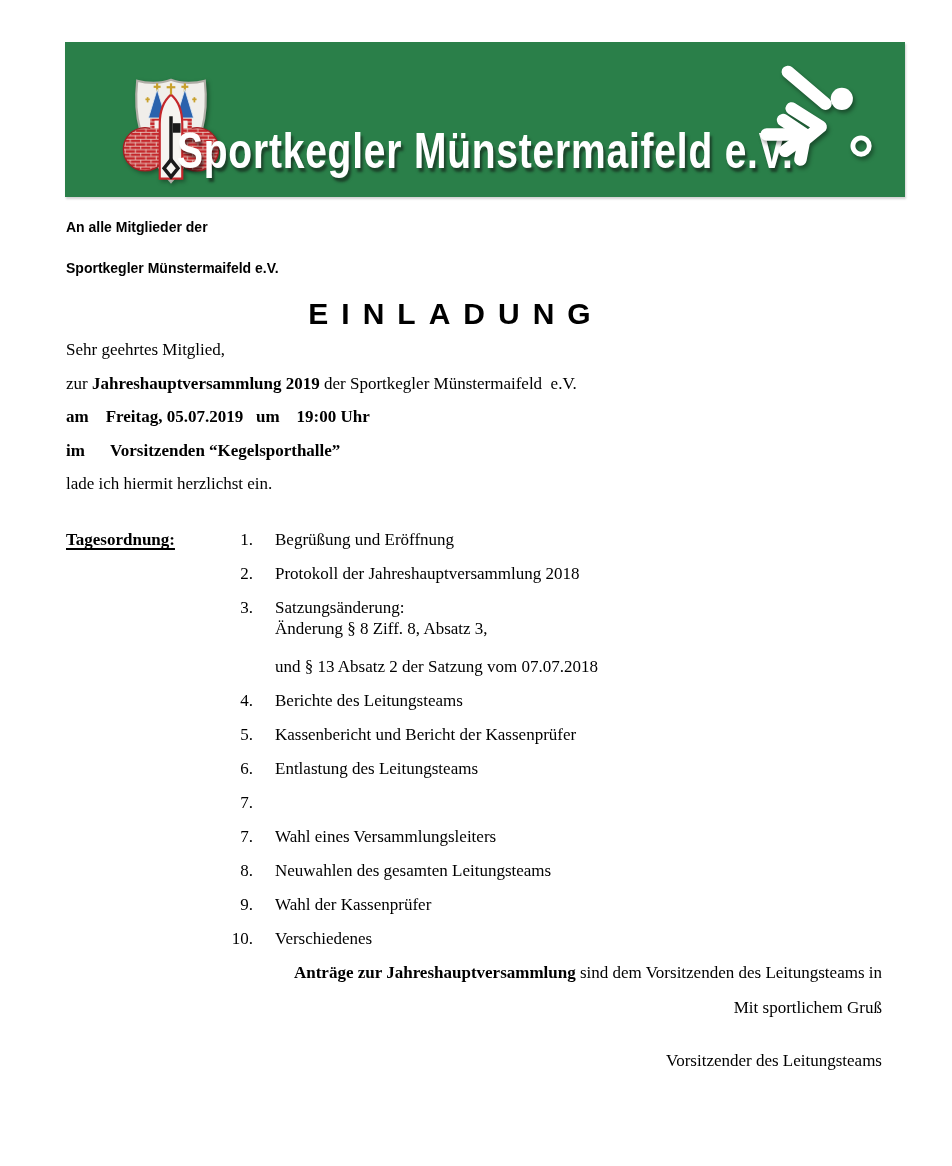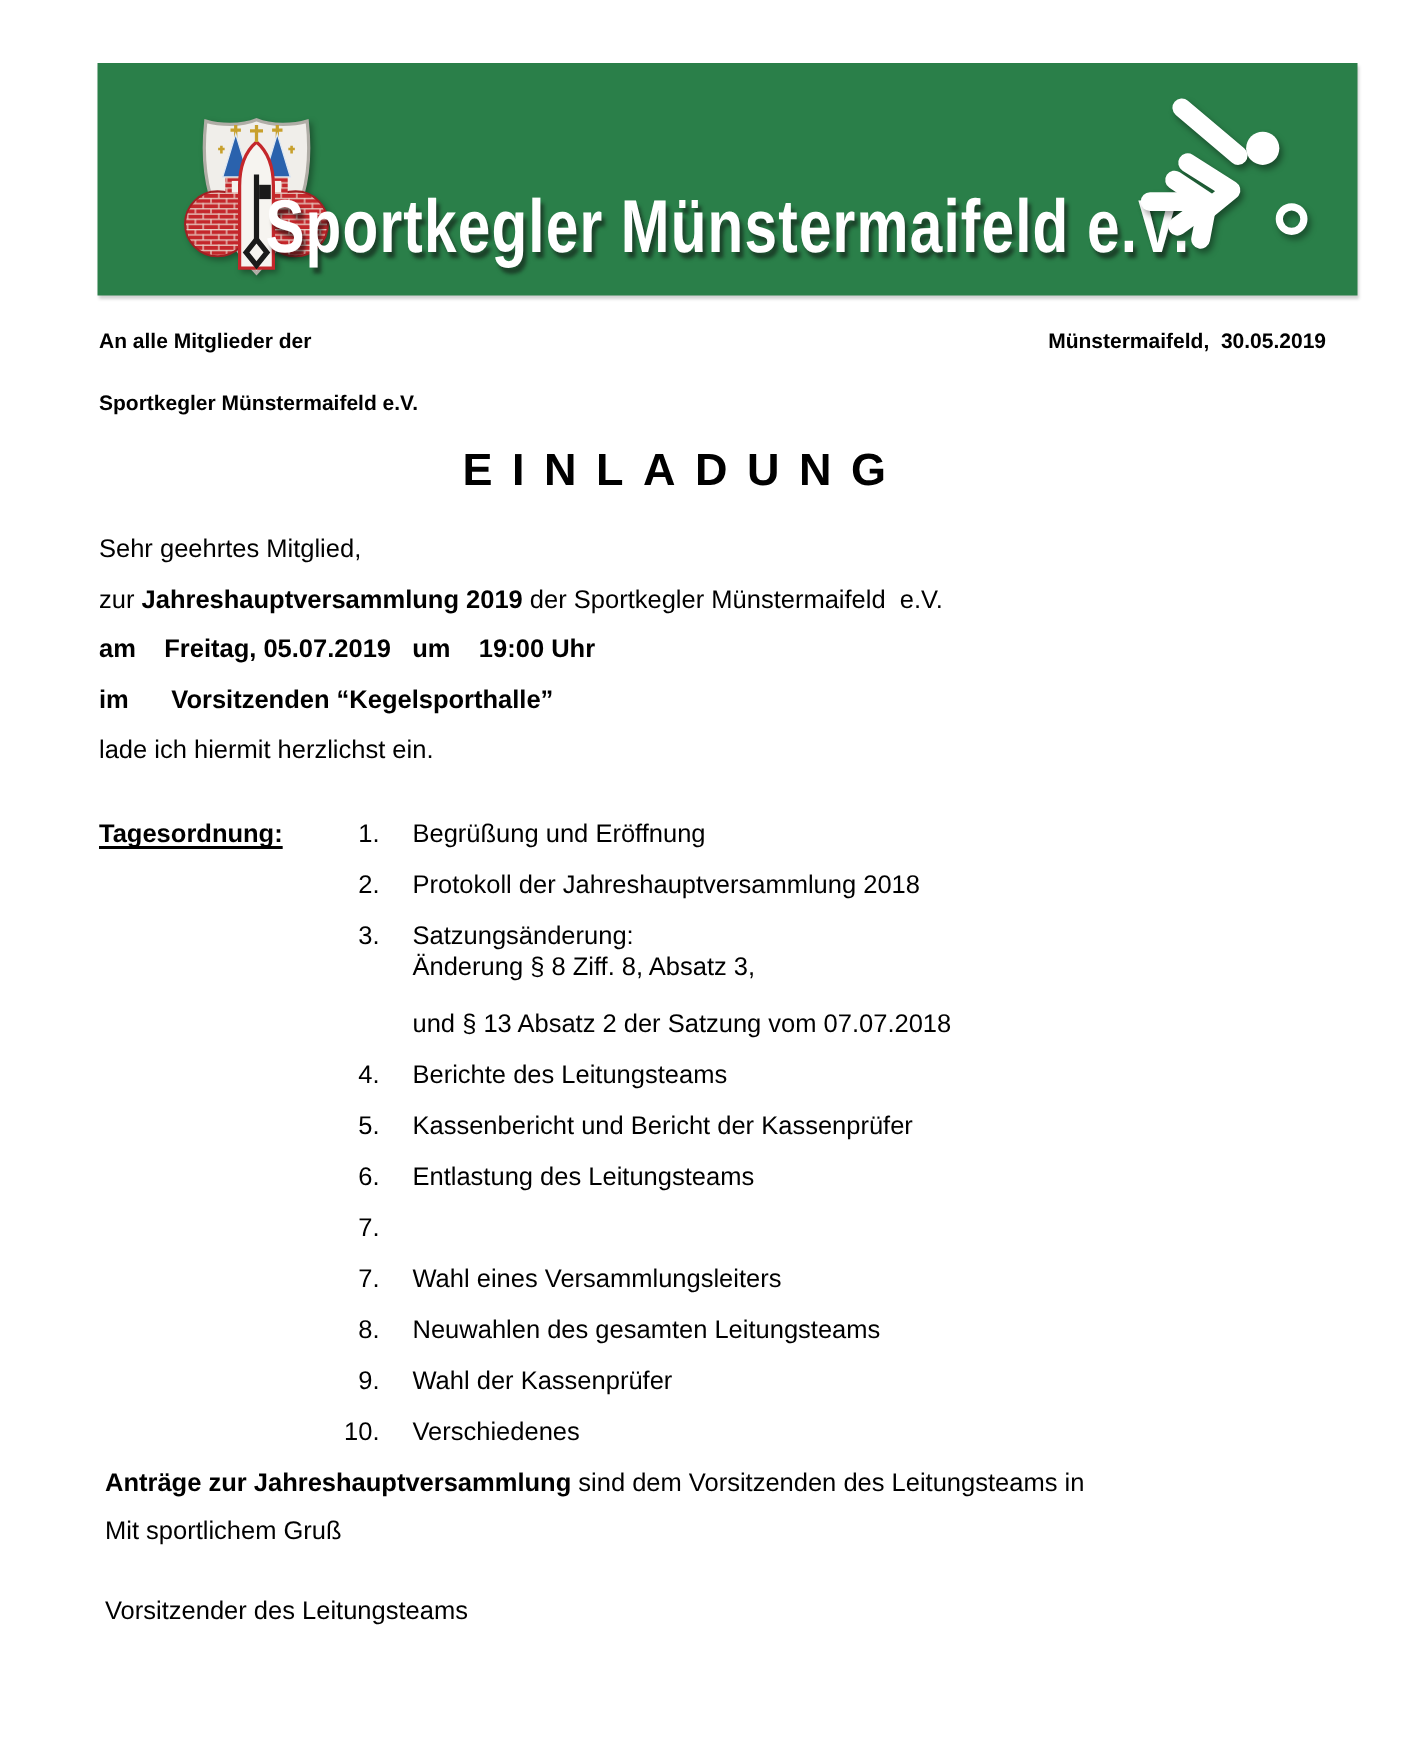--- a/index.html
+++ b/index.html
@@ -27,35 +27,35 @@
   .addr{position:absolute;left:66px;top:215px;width:818px;font-weight:bold;font-size:14px;line-height:25px;}
   .addr-row1{display:flex;justify-content:space-between;}
   .addr-row2{margin-top:16px;}
   .pw{white-space:pre-wrap;}
   
   .heading{
     position:absolute;left:0;top:296px;width:912px;text-align:center;
     font-weight:bold;font-size:30px;line-height:36px;letter-spacing:13px;
   }
   
-  .main{position:absolute;left:66px;top:355px;width:830px;}
+  .main{position:absolute;left:66px;top:339px;width:830px;font-family:Liberation Serif, serif;}
   .main p{margin:0 0 12.6px 0;}
   .b{font-weight:bold;}
   
   .agenda{position:relative;padding-left:148px;margin-top:35px;}
   .agenda-label{
     position:absolute;left:0;top:0;font-weight:bold;
     text-decoration:underline;text-decoration-thickness:2px;text-underline-offset:3px;text-align:right;
   }
   .arow{display:flex;margin-bottom:13px;}
   .num{width:39px;text-align:right;flex:none;}
   .txt{margin-left:22px;}
   .sub2{margin-top:17px;}
   
-  .closing p{margin:4px;}
+  .closing p{margin:14px;text-align:right;}
   .cl1{margin-top:12px !important;}
   .cl2{margin-top:17px !important;}
   .cl3{margin-top:11px !important;}
   .cl4{margin-top:32px !important;}
 </style>
 </head>
 <body>
 
 <div class="banner">
 
@@ -111,21 +111,20 @@
       <line x1="47" y1="84" x2="43" y2="105"></line>
     </g>
     <circle cx="86" cy="42" r="11.5" fill="#ffffff"></circle>
     <circle cx="106" cy="91" r="8.5" fill="none" stroke="#ffffff" stroke-width="5"></circle>
   </svg>
 </div>
 
 <div class="addr">
   <div class="addr-row1">
       <span>An alle Mitglieder der</span>
-      <span class="pw">Münstermaifeld,  30.05.2019</span>
     </div>
   <div class="addr-row2">Sportkegler Münstermaifeld e.V.</div>
 </div>
 
 <div class="heading">EINLADUNG</div>
 
 <div class="main">
 
   <p>Sehr geehrtes Mitglied,</p>
   <p class="pw"><span>zur </span><span class="b">Jahreshauptversammlung 2019</span><span> der Sportkegler Münstermaifeld  e.V.</span></p>

